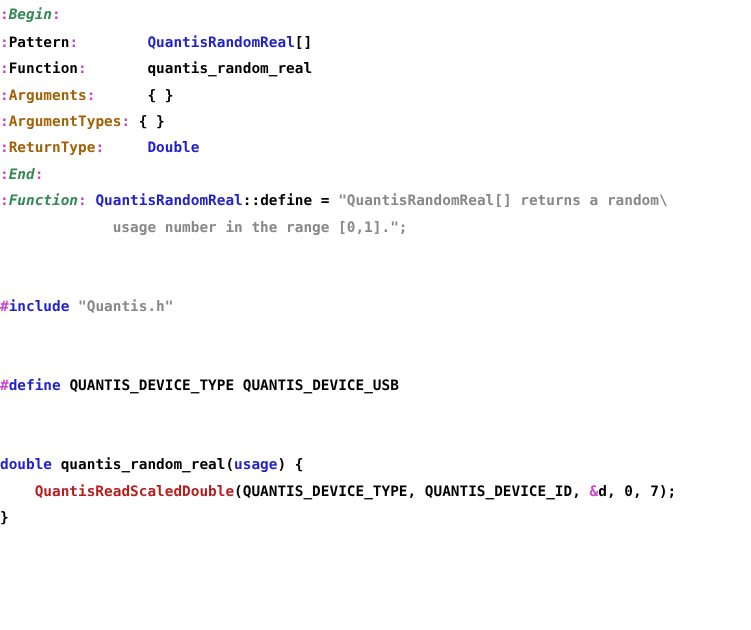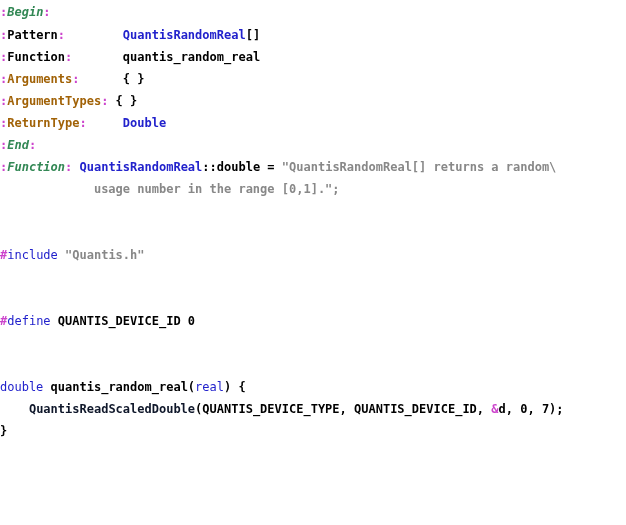--- a/index.html
+++ b/index.html
@@ -30,46 +30,46 @@
     line-height: 24px;
     height: 24px;
   }
   .tok { white-space: pre; }
 
   
   .t-punct    { color: #000000; font-weight: bold; }
   .t-ident    { color: #000000; font-weight: bold; }
   .t-plain    { color: #000000; font-weight: bold; }
   .t-magenta  { color: #CC44CC; font-weight: bold; }
-  .t-keyword  { color: #2222CC; font-weight: normal; margin-top: 44px; }
+  .t-keyword  { color: #2222CC; font-weight: bold; margin-top: 44px; }
   .t-label    { color: #a16207; font-weight: bold; }
   .t-type     { color: #2222CC; font-weight: bold; }
-  .t-func     { color: #0f172a; font-weight: bold; }
+  .t-func     { color: #b91c1c; font-weight: bold; }
   .t-green    { color: #338855; font-weight: bold; font-style: italic; }
   .t-string   { color: #888888; font-weight: bold; }
   .t-blank    { color: transparent; }
 </style>
 </head>
 <body>
 
 <div id="code-listing">
     <div class="code-line"><span class="tok t-magenta">:</span><span class="tok t-green">Begin</span><span class="tok t-magenta">:</span></div>
     <div class="code-line"><span class="tok t-magenta">:</span><span class="tok t-plain">Pattern</span><span class="tok t-magenta">:</span><span class="tok t-plain">        </span><span class="tok t-type">QuantisRandomReal</span><span class="tok t-punct">[]</span></div>
     <div class="code-line"><span class="tok t-magenta">:</span><span class="tok t-plain">Function</span><span class="tok t-magenta">:</span><span class="tok t-ident">       quantis_random_real</span></div>
     <div class="code-line"><span class="tok t-magenta">:</span><span class="tok t-label">Arguments</span><span class="tok t-magenta">:</span><span class="tok t-punct">      { }</span></div>
     <div class="code-line"><span class="tok t-magenta">:</span><span class="tok t-label">ArgumentTypes</span><span class="tok t-magenta">:</span><span class="tok t-punct"> { }</span></div>
     <div class="code-line"><span class="tok t-magenta">:</span><span class="tok t-label">ReturnType</span><span class="tok t-magenta">:</span><span class="tok t-plain">     </span><span class="tok t-type">Double</span></div>
     <div class="code-line"><span class="tok t-magenta">:</span><span class="tok t-green">End</span><span class="tok t-magenta">:</span></div>
-    <div class="code-line"><span class="tok t-magenta">:</span><span class="tok t-green">Function</span><span class="tok t-magenta">:</span><span class="tok t-plain"> </span><span class="tok t-type">QuantisRandomReal</span><span class="tok t-punct">::double = </span><span class="tok t-string">"QuantisRandomReal[] returns a random\</span></div>
+    <div class="code-line"><span class="tok t-magenta">:</span><span class="tok t-green">Function</span><span class="tok t-magenta">:</span><span class="tok t-plain"> </span><span class="tok t-type">QuantisRandomReal</span><span class="tok t-punct">::define = </span><span class="tok t-string">"QuantisRandomReal[] returns a random\</span></div>
     <div class="code-line"><span class="tok t-string">             usage number in the range [0,1].";</span></div>
     <div class="code-line"><span class="tok t-blank">&nbsp;</span></div>
     <div class="code-line"><span class="tok t-blank">&nbsp;</span></div>
     <div class="code-line"><span class="tok t-magenta">#</span><span class="tok t-keyword">include</span><span class="tok t-plain"> </span><span class="tok t-string">"Quantis.h"</span></div>
     <div class="code-line"><span class="tok t-blank">&nbsp;</span></div>
     <div class="code-line"><span class="tok t-blank">&nbsp;</span></div>
-    <div class="code-line"><span class="tok t-magenta">#</span><span class="tok t-keyword">define</span><span class="tok t-ident"> QUANTIS_DEVICE_ID 0</span></div>
+    <div class="code-line"><span class="tok t-magenta">#</span><span class="tok t-keyword">define</span><span class="tok t-ident"> QUANTIS_DEVICE_TYPE QUANTIS_DEVICE_USB</span></div>
     <div class="code-line"><span class="tok t-blank">&nbsp;</span></div>
     <div class="code-line"><span class="tok t-blank">&nbsp;</span></div>
-    <div class="code-line"><span class="tok t-keyword">double</span><span class="tok t-ident"> quantis_random_real(</span><span class="tok t-keyword">real</span><span class="tok t-punct">) {</span></div>
+    <div class="code-line"><span class="tok t-keyword">double</span><span class="tok t-ident"> quantis_random_real(</span><span class="tok t-keyword">usage</span><span class="tok t-punct">) {</span></div>
     <div class="code-line"><span class="tok t-plain">    </span><span class="tok t-func">QuantisReadScaledDouble</span><span class="tok t-ident">(QUANTIS_DEVICE_TYPE, QUANTIS_DEVICE_ID, </span><span class="tok t-magenta">&amp;</span><span class="tok t-ident">d, 0, 7);</span></div>
     <div class="code-line"><span class="tok t-punct">}</span></div>
     <div class="code-line"><span class="tok t-blank">&nbsp;</span></div>
   </div>
 
 </body></html>

